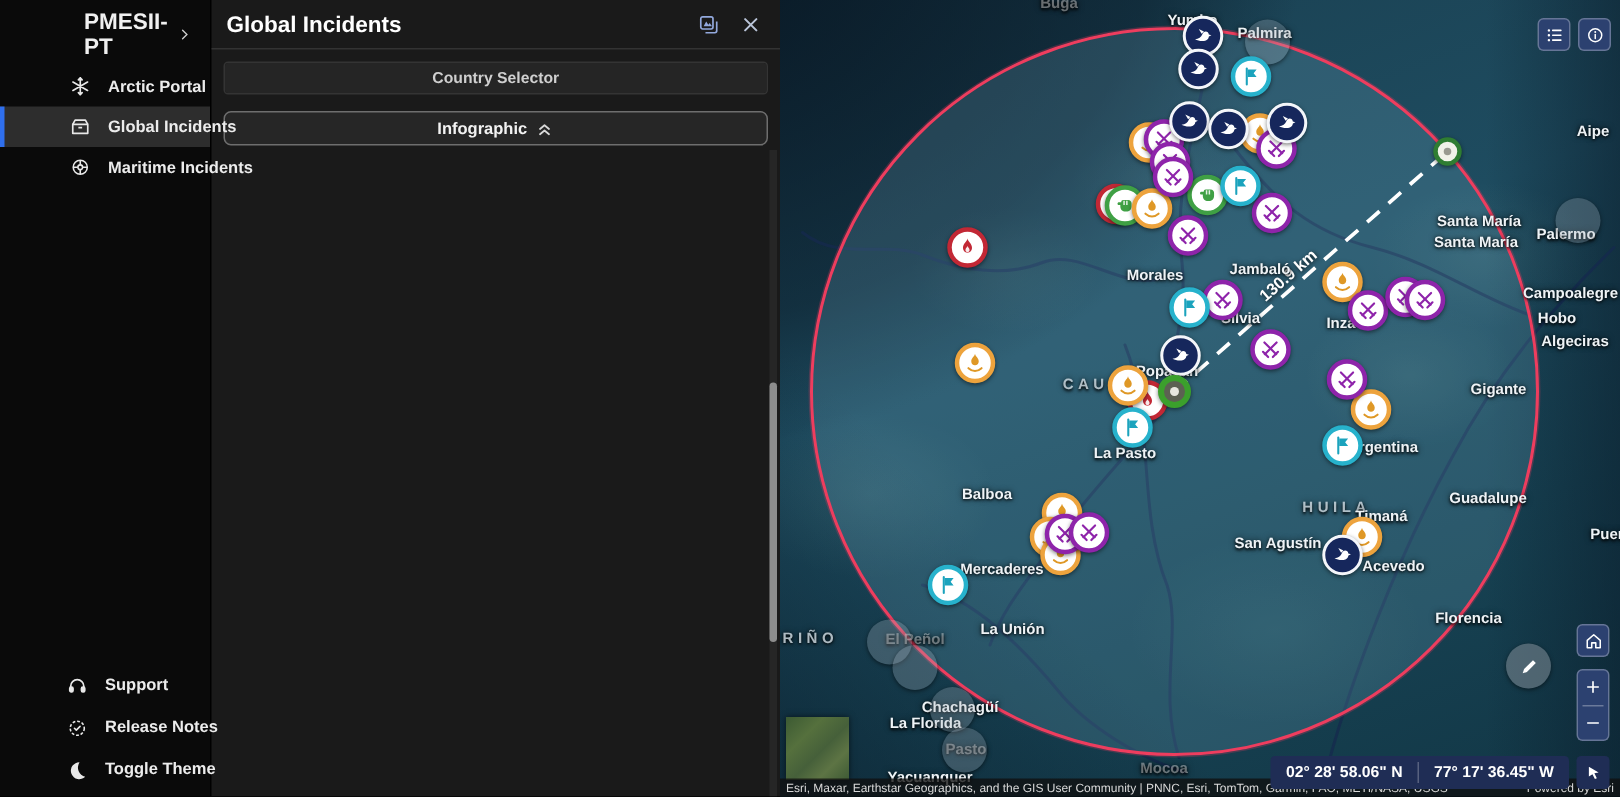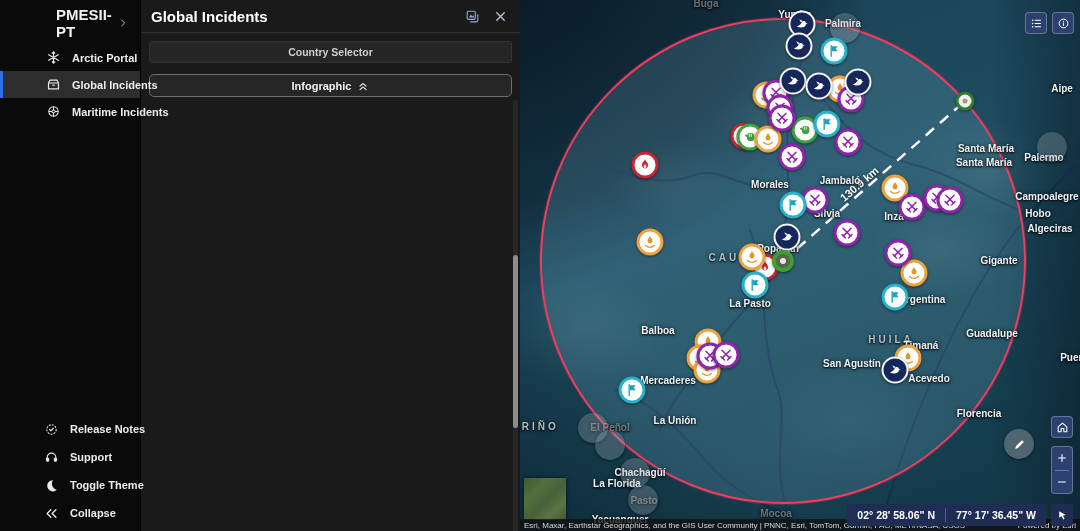--- a/index.html
+++ b/index.html
@@ -282,41 +282,35 @@
       <div class="side-item">
         <svg>
           <use href="#sym-wheel"></use>
         </svg>
         <span>Maritime Incidents</span>
       </div>
     </div>
   <div class="side-footer" id="footer-items">
       <div class="side-item">
         <svg>
+          <use href="#sym-headset"></use>
+        </svg>
+        <span>Support</span>
+      </div>
+      <div class="side-item">
+        <svg>
           <use href="#sym-seal"></use>
         </svg>
         <span>Release Notes</span>
       </div>
       <div class="side-item">
         <svg>
-          <use href="#sym-headset"></use>
-        </svg>
-        <span>Support</span>
-      </div>
-      <div class="side-item">
-        <svg>
           <use href="#sym-moon"></use>
         </svg>
         <span>Toggle Theme</span>
-      </div>
-      <div class="side-item">
-        <svg>
-          <use href="#sym-collapse"></use>
-        </svg>
-        <span>Collapse</span>
       </div>
     </div>
 </aside>
 
 <section class="panel">
   <div class="panel-header">
     <div class="panel-title">Global Incidents</div>
     <div class="icon-btn annotate">
         <svg>
           <use href="#sym-annotate"></use>

